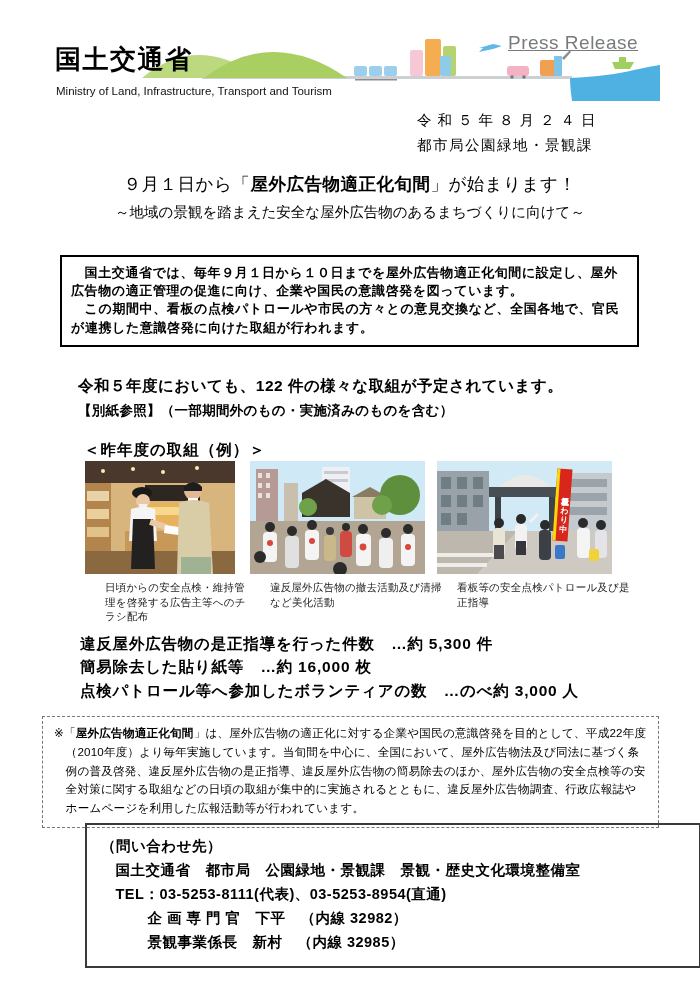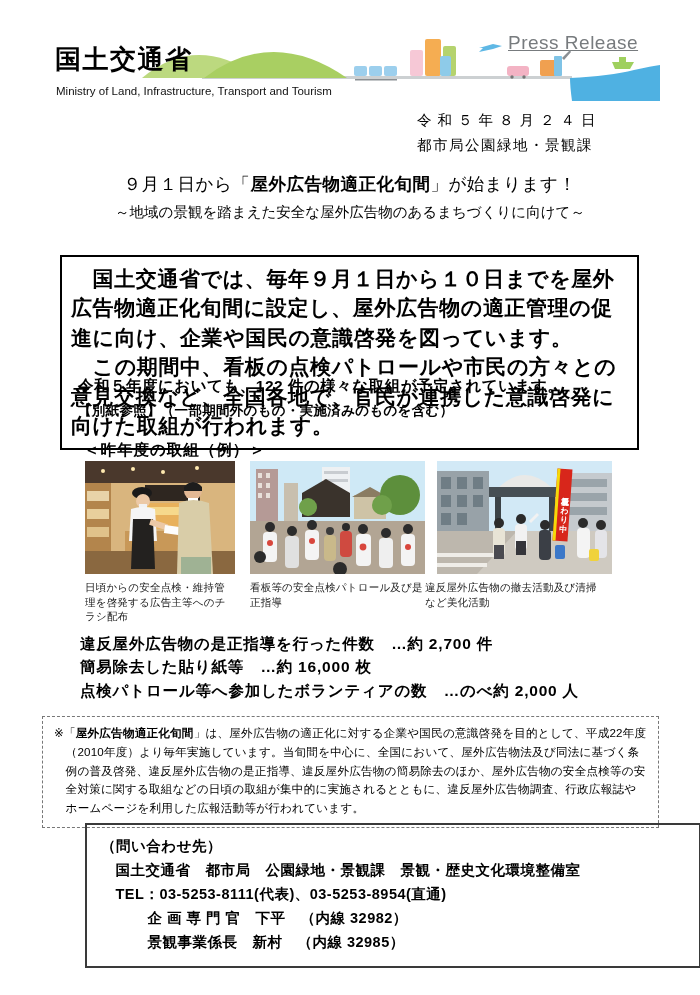--- a/index.html
+++ b/index.html
@@ -21,39 +21,39 @@
   .date-line2 { letter-spacing:1.5px; }
 
   
   .doc-title { position:absolute; left:0; top:172px; width:100%; text-align:center; font-size:17.5px; letter-spacing:0.5px; }
   .doc-subtitle { position:absolute; left:0; top:203px; width:100%; text-align:center; font-size:14.5px; }
 
   
   .summary-box {
     position:absolute; left:60px; top:255px; width:579px;
     border:2.5px solid #000; padding:7px 9px 8px 9px;
-    font-size:21px; line-height:1.40; letter-spacing:0.6px; font-weight:600;
+    font-size:13px; line-height:1.40; letter-spacing:0.6px; font-weight:600;
   }
 
   
   .plans { position:absolute; left:78px; top:376px; }
   .plans-line1 { font-size:15.5px; letter-spacing:0.5px; font-weight:600; }
   .plans-line2 { font-size:13.5px; margin-top:5px; letter-spacing:0.3px; font-weight:600; }
 
   
   .examples-heading { position:absolute; left:84px; top:440px; font-size:15.5px; font-weight:600; letter-spacing:1px; }
   .photo-row { position:absolute; left:85px; top:461px; display:flex; }
   .photo { height:113px; overflow:hidden; position:relative; background:#ddd; }
   .photo-1 { width:150px; margin-right:15px; }
   .photo-2 { width:175px; margin-right:12px; }
   .photo-3 { width:175px; }
   .photo svg { display:block; width:100%; height:100%; }
   .caption-row { position:absolute; left:85px; top:580px; display:flex; }
   .caption { font-size:10.5px; line-height:1.4; color:#1a1a1a; letter-spacing:0.2px; }
-  .caption-1 { width:150px; margin-right:15px; }
+  .caption-1 { width:150px; margin-right:15px;margin-left:20px; }
   .caption-2 { width:175px; margin-right:12px; }
   .caption-3 { width:175px; }
   .vertical-banner {
     position:absolute; left:118px; top:8px; width:15px; height:72px;
     background:#d8261b; border-left:3px solid #f5d90a;
     color:#fff; font-size:8px; font-weight:700;
     writing-mode:vertical-rl; text-orientation:upright;
     display:flex; align-items:center; justify-content:center;
     transform:rotate(4deg); line-height:1;
   }
@@ -276,28 +276,28 @@
         <circle cx="164" cy="64" r="5" fill="#2b2b2b"></circle>
           <rect x="158" y="69" width="12" height="28" rx="4" fill="#e4e4e8"></rect>
         <rect x="152" y="88" width="10" height="12" rx="2" fill="#f0d23c"></rect>
       </svg>
       <div class="vertical-banner">看板見まわり中</div>
     </div>
   </div>
 
   <div class="caption-row">
     <div class="caption caption-1">日頃からの安全点検・維持管理を啓発する広告主等へのチラシ配布</div>
+    <div class="caption caption-2">違反屋外広告物の撤去活動及び清掃など美化活動</div>
     <div class="caption caption-3">看板等の安全点検パトロール及び是正指導</div>
-    <div class="caption caption-2">違反屋外広告物の撤去活動及び清掃など美化活動</div>
   </div>
 
   <div class="stats">
-    <div>違反屋外広告物の是正指導を行った件数　…約 2,700 件</div>
+    <div>違反屋外広告物の是正指導を行った件数　…約 5,300 件</div>
     <div>簡易除去した貼り紙等　…約 16,000 枚</div>
-    <div>点検パトロール等へ参加したボランティアの数　…のべ約 2,000 人</div>
+    <div>点検パトロール等へ参加したボランティアの数　…のべ約 3,000 人</div>
   </div>
 
   <div class="footnote">
     <p><span>※「</span><span class="b">屋外広告物適正化旬間</span><span>」は、屋外広告物の適正化に対する企業や国民の意識啓発を目的として、平成22年度（2010年度）より毎年実施しています。当旬間を中心に、全国において、屋外広告物法及び同法に基づく条例の普及啓発、違反屋外広告物の是正指導、違反屋外広告物の簡易除去のほか、屋外広告物の安全点検等の安全対策に関する取組などの日頃の取組が集中的に実施されるとともに、違反屋外広告物調査、行政広報誌やホームページを利用した広報活動等が行われています。</span></p>
   </div>
 
   <div class="contact-box">
     <div>（問い合わせ先）</div>
     <div class="contact-indent1">国土交通省　都市局　公園緑地・景観課　景観・歴史文化環境整備室</div>
     <div class="contact-indent1">TEL：03-5253-8111(代表)、03-5253-8954(直通)</div>

